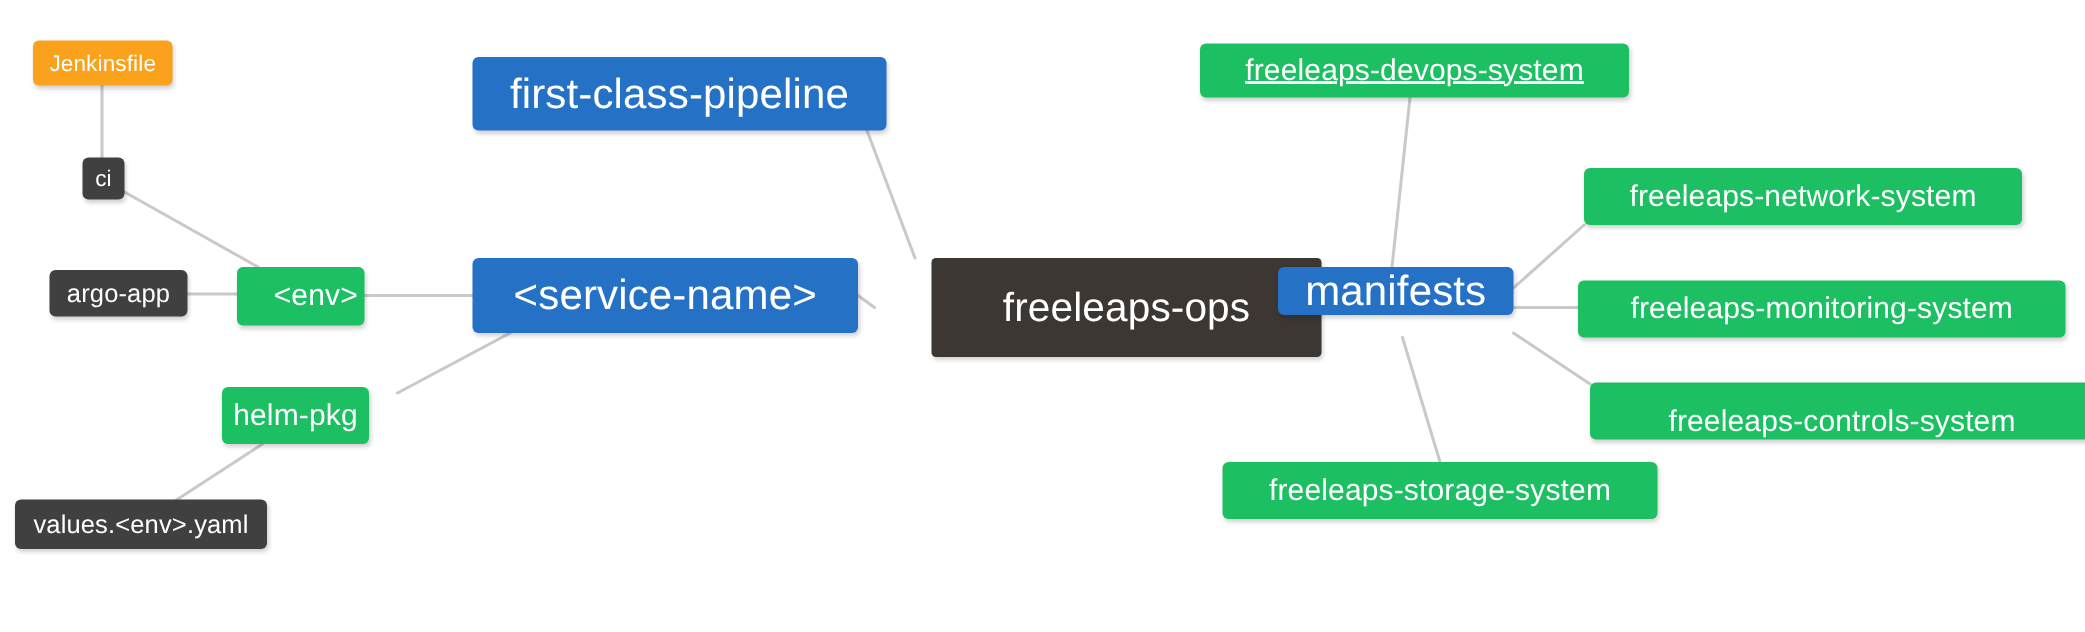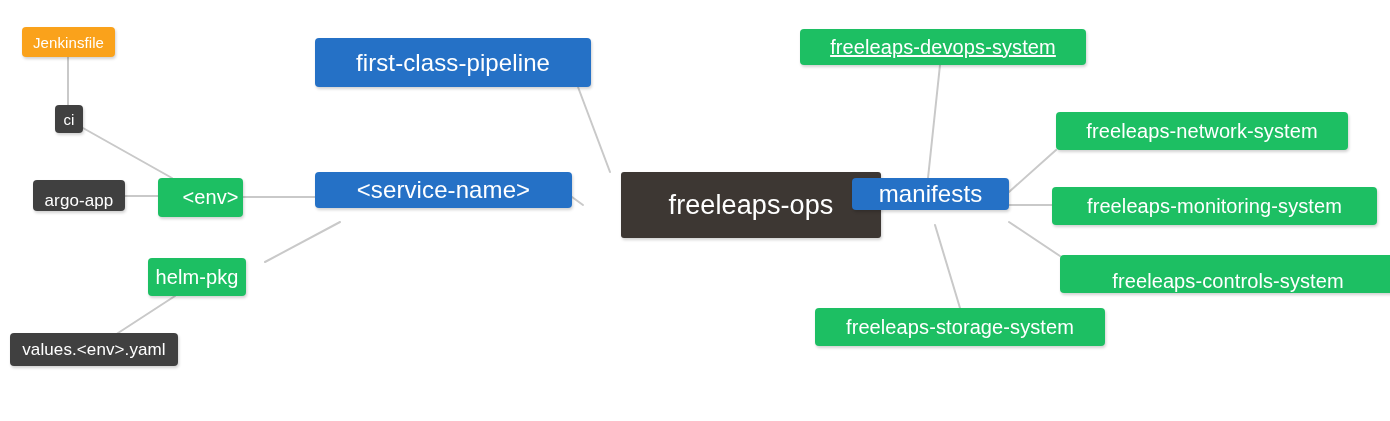--- a/index.html
+++ b/index.html
@@ -51,21 +51,21 @@
   .node-green {
     background: #1dbf63;
   }
   .node-orange {
     background: #faa21b;
   }
   .node-red {
     background: #404040;
   }
   .size-xl { font-size: 27px; }
-  .size-lg { font-size: 24px; text-align: center; }
+  .size-lg { font-size: 28px; text-align: center; }
   .size-md { font-size: 20px; }
   .size-sm { font-size: 17px; }
   .size-xs { font-size: 15px; }
 </style>
 </head>
 <body>
 
 <div id="mindmap">
   <svg id="edge-layer" viewBox="0 0 1390 421" width="1390" height="421" aria-hidden="true">
       <line x1="583" y1="205" x2="572" y2="197" stroke="#c9c9c9" stroke-width="2" stroke-linecap="round"></line>
@@ -80,36 +80,36 @@
       <line x1="928" y1="178" x2="940" y2="65" stroke="#c9c9c9" stroke-width="2" stroke-linecap="round"></line>
       <line x1="1009" y1="192" x2="1056" y2="150" stroke="#c9c9c9" stroke-width="2" stroke-linecap="round"></line>
       <line x1="1009" y1="205" x2="1052" y2="205" stroke="#c9c9c9" stroke-width="2" stroke-linecap="round"></line>
       <line x1="1009" y1="222" x2="1060" y2="256" stroke="#c9c9c9" stroke-width="2" stroke-linecap="round"></line>
       <line x1="935" y1="225" x2="960" y2="308" stroke="#c9c9c9" stroke-width="2" stroke-linecap="round"></line>
     </svg>
   <div id="node-layer">
       <div class="node node-root size-xl" style="left: 583px; top: 172px; width: 260px; height: 66px; margin-left: 38px;">
         <span>freeleaps-ops</span>
       </div>
-      <div class="node node-blue size-lg" style="left: 315px; top: 172px; width: 257px; height: 36px;">
+      <div class="node node-blue size-lg" style="left: 315px; top: 172px; width: 257px; height: 50px;">
         <span>&lt;service-name&gt;</span>
       </div>
       <div class="node node-blue size-lg" style="left: 315px; top: 38px; width: 276px; height: 49px;">
         <span>first-class-pipeline</span>
       </div>
       <div class="node node-blue size-lg" style="left: 852px; top: 178px; width: 157px; height: 32px;">
         <span>manifests</span>
       </div>
       <div class="node node-green size-md" style="left: 158px; top: 178px; width: 85px; height: 39px; padding-left: 20px;">
         <span>&lt;env&gt;</span>
       </div>
       <div class="node node-green size-md" style="left: 148px; top: 258px; width: 98px; height: 38px;">
         <span>helm-pkg</span>
       </div>
-      <div class="node node-red size-sm" style="left: 33px; top: 180px; width: 92px; height: 31px; align-items: flex-end;">
+      <div class="node node-red size-sm" style="left: 33px; top: 180px; width: 92px; height: 31px;">
         <span>argo-app</span>
       </div>
       <div class="node node-red size-xs" style="left: 55px; top: 105px; width: 28px; height: 28px;">
         <span>ci</span>
       </div>
       <div class="node node-orange size-xs" style="left: 22px; top: 27px; width: 93px; height: 30px;">
         <span>Jenkinsfile</span>
       </div>
       <div class="node node-red size-sm" style="left: 10px; top: 333px; width: 168px; height: 33px;">
         <span>values.&lt;env&gt;.yaml</span>

